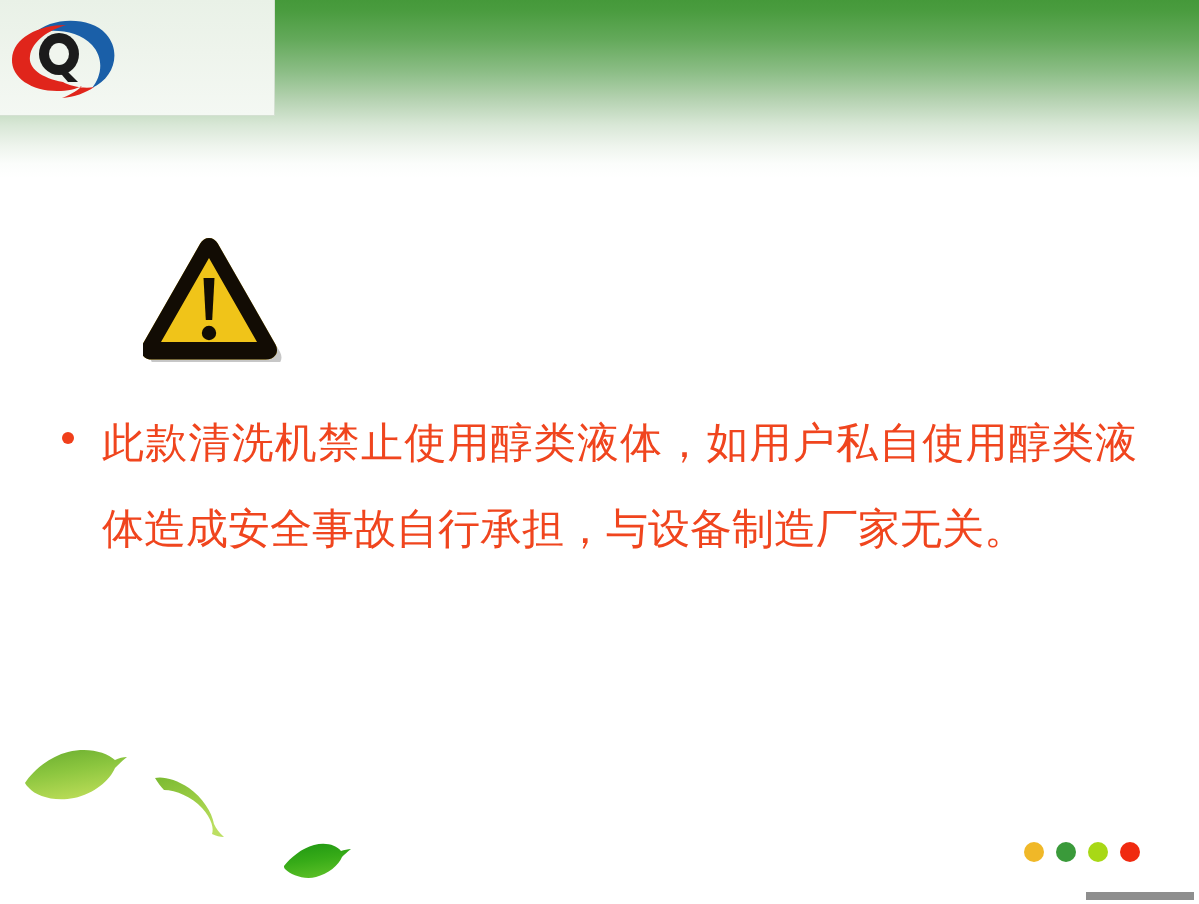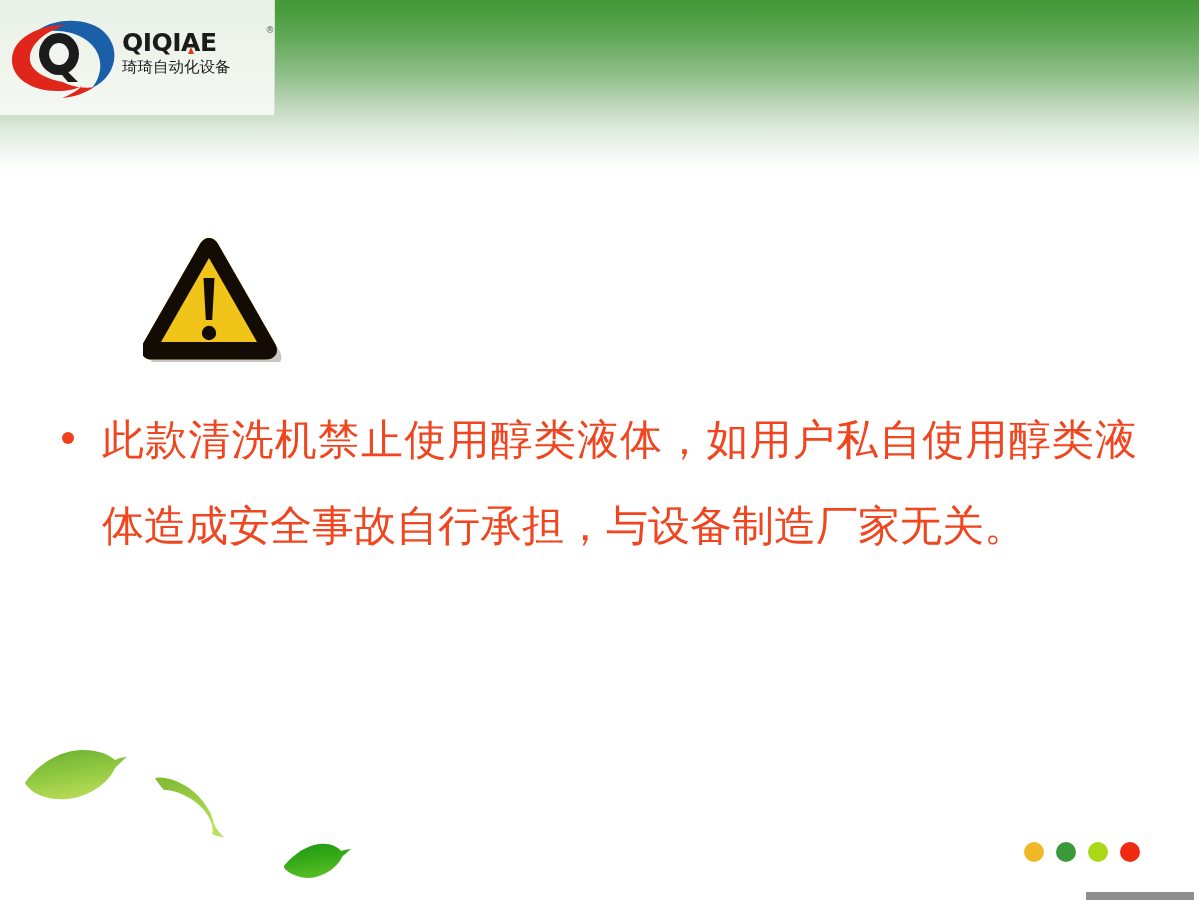--- a/index.html
+++ b/index.html
@@ -135,21 +135,21 @@
     flex: 0 0 auto;
     width: 12px;
     height: 12px;
     border-radius: 50%;
     background: #f03f1b;
     margin-top: 32px;
     margin-right: 28px;
   }
   .bullet-text {
     flex: 1 1 auto;
-    font-family: Liberation Mono, monospace;
+    font-family: Liberation Serif, serif;
     font-size: 42px;
     line-height: 86px;
     color: #f0451e;
     letter-spacing: 0px;
     text-align: justify;
     text-justify: inter-ideograph;
     width: 985px;
   }
 
   
@@ -200,24 +200,20 @@
                C72 80, 63 84, 58 86 C70 85, 82 81, 90 75 C80 77, 66 74, 59 70
                C37 66, 24 56, 26 44 C28 29, 45 18, 62 13 Z" fill="#e0251b"></path>
 
       <g fill="#1b1b1b">
         <ellipse cx="55" cy="42" rx="20" ry="21"></ellipse>
         <ellipse cx="55" cy="42" rx="10" ry="11" fill="#f0f5ee"></ellipse>
         <path d="M58 54 L74 70 L64 70 L52 56 Z"></path>
       </g>
     </svg>
 
-    <div class="logo-text-block">
-      <div class="logo-wordmark"><span>QIQI</span><span class="tri-a">A</span><span>E</span><span class="logo-reg">®</span></div>
-      <div class="logo-sub">琦琦自动化设备</div>
-    </div>
   </div>
 
   <svg class="warning-icon" viewBox="0 0 140 128">
     <g transform="translate(4,4)">
       <path d="M62 4 C65.5 4, 68.5 6, 70.5 9.5 L128 110 C130 113.6, 130 117.5, 128 120.5
                C126 123.5, 122.7 125, 118.6 125 L9.4 125 C5.3 125, 2 123.5, 0 120.5
                C-2 117.5, -2 113.6, 0 110 L57.5 9.5 C59.5 6, 58.5 4, 62 4 Z" fill="#000000" opacity="0.22" transform="translate(5,4)"></path>
     </g>
     <g transform="translate(4,2)">
       <path d="M62 2 C65.6 2, 68.8 4, 70.8 7.6 L128.5 108.4 C130.5 112, 130.5 116, 128.5 119

